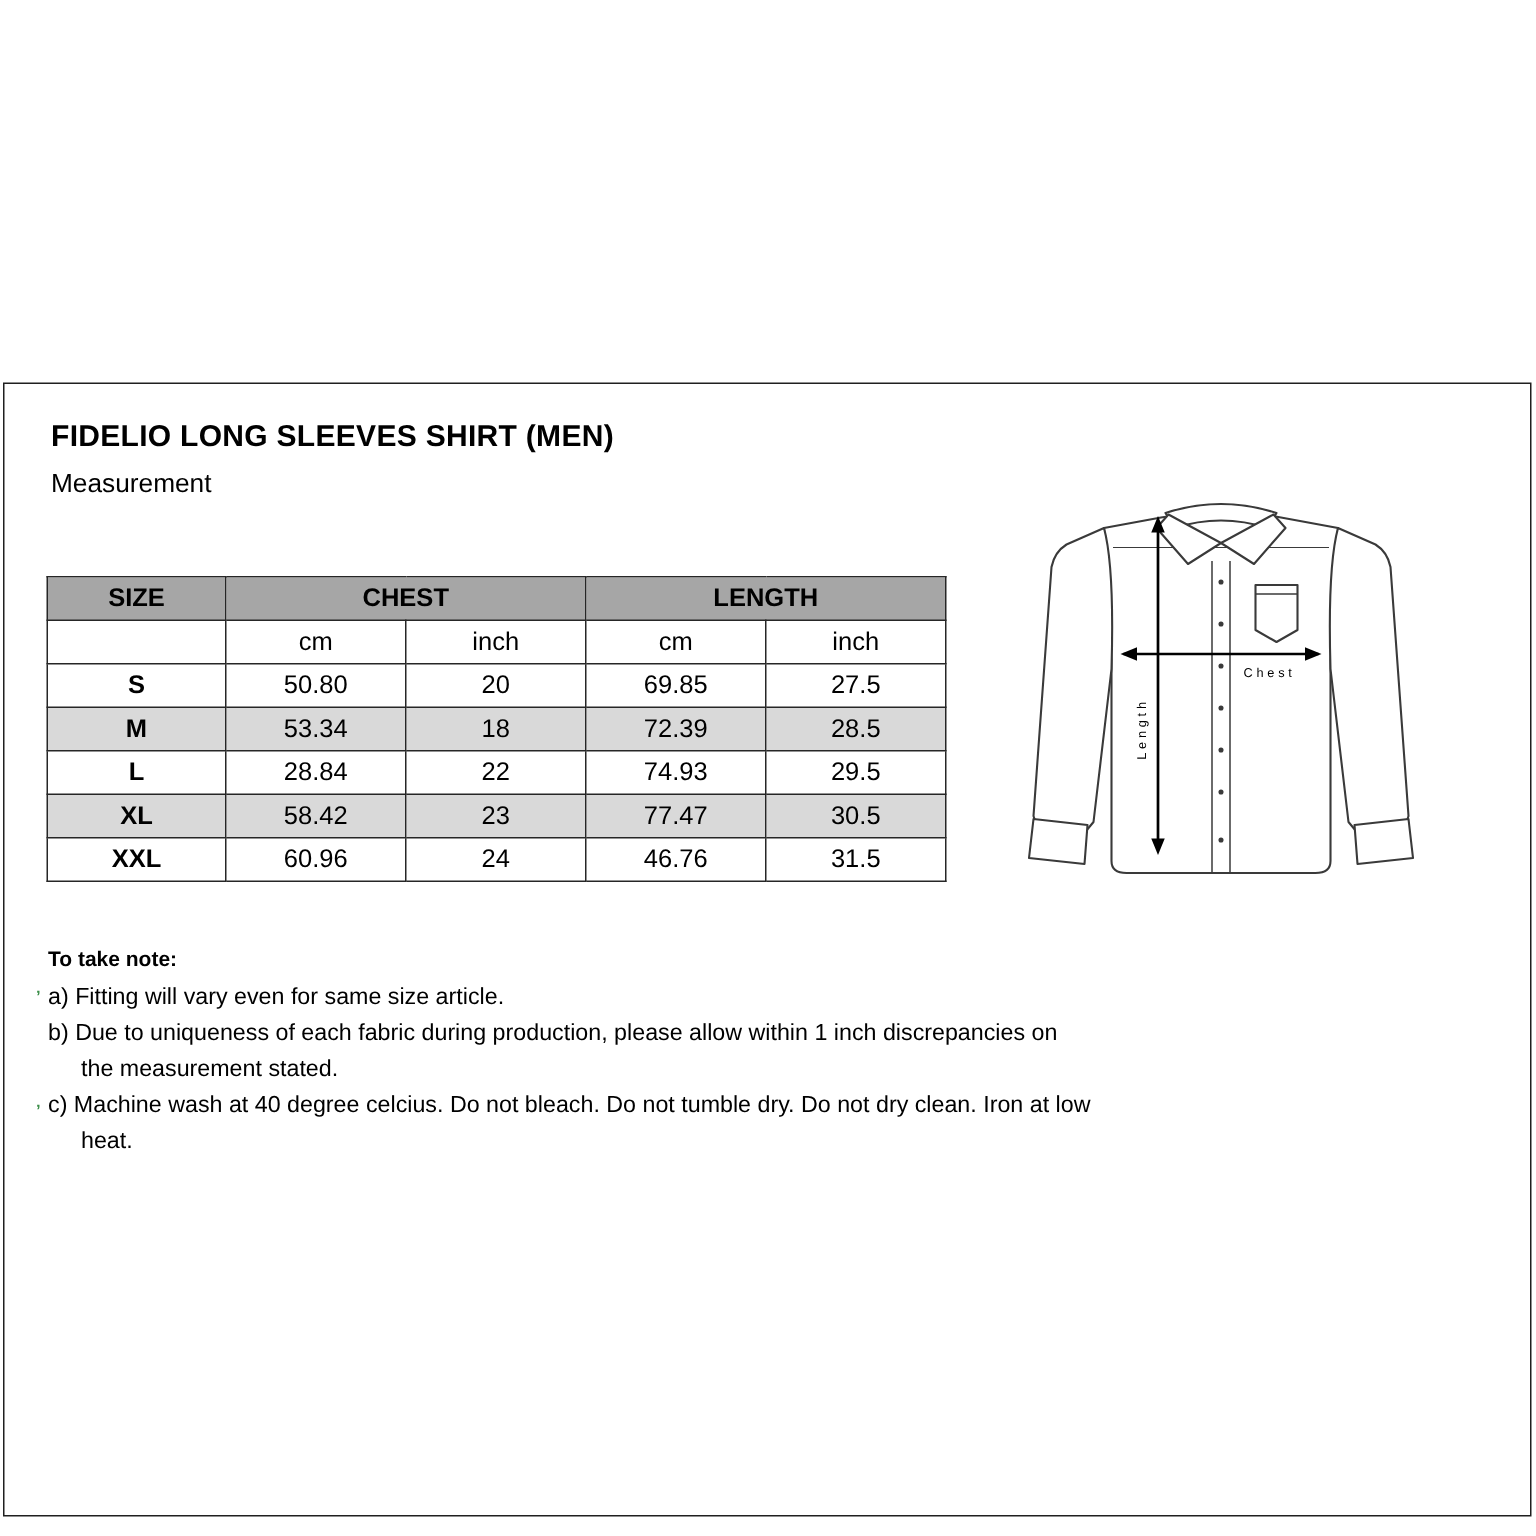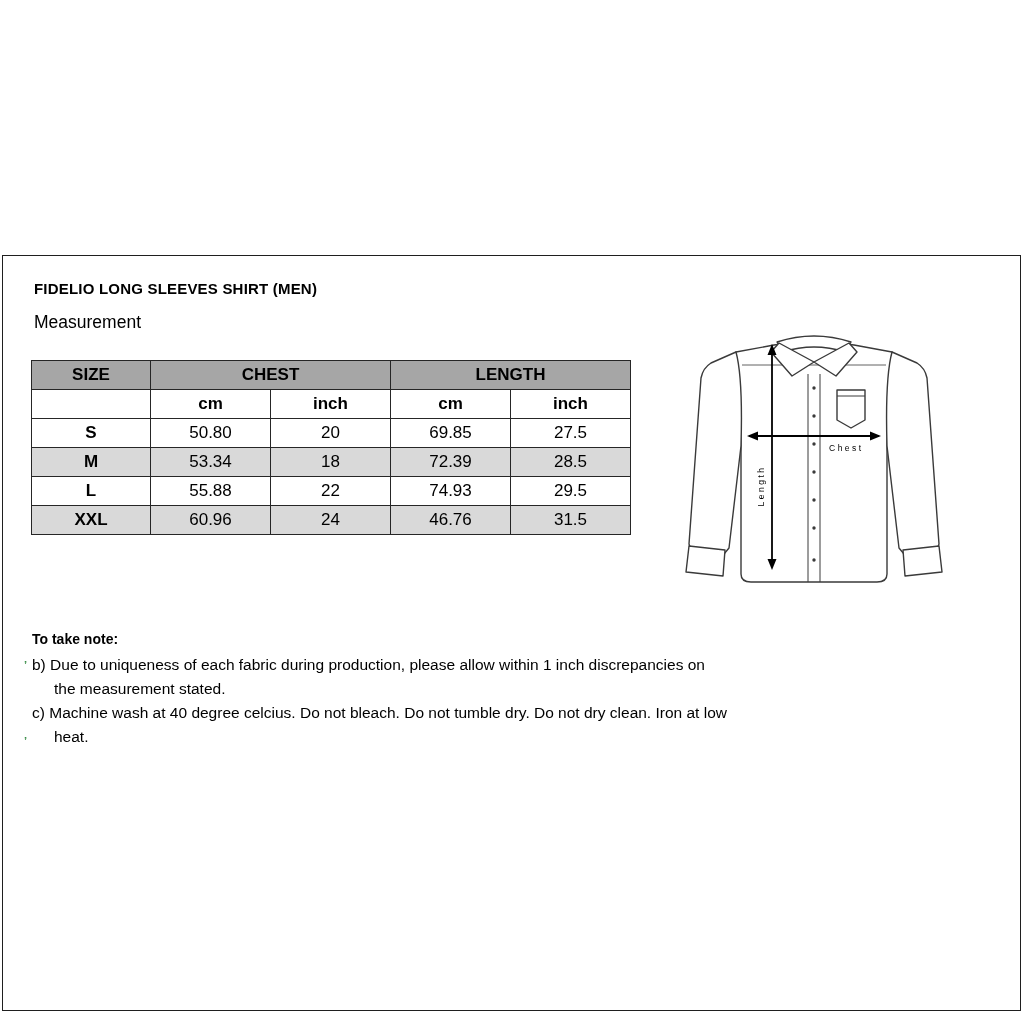--- a/index.html
+++ b/index.html
@@ -14,45 +14,45 @@
   }
   .frame {
     position: absolute;
     left: 2px; top: 255px;
     width: 1019px; height: 756px;
     border: 1px solid #1f1f1f;
     background: #fff;
   }
   .title {
     position: absolute; left: 31px; top: 24px;
-    font-size: 15px; font-weight: bold;
+    font-size: 20px; font-weight: bold;
     letter-spacing: 0.2px;
   }
   .subtitle {
     position: absolute; left: 31px; top: 56px;
     font-size: 17.5px;
   }
   table.size {
-    position: absolute; left: 28px; top: 104px;
+    position: absolute; left: 28px; top: 128px;
     border-collapse: collapse;
     table-layout: fixed;
   }
   table.size th, table.size td {
     border: 1px solid #262626;
     text-align: center;
     vertical-align: middle;
     font-size: 17px;
     padding: 0;
     height: 29px;
     overflow: hidden;
   }
   .c-size { width: 119px; }
   .c-num  { width: 120px; }
   tr.head1 th { background: #a6a6a6; font-weight: bold; font-size: 17px; }
-  tr.head2 td { background: #ffffff; font-weight: bold; }
+  tr.head2 td { background: #ffffff; font-weight: normal; }
   tbody tr { background: #ffffff; }
   tbody tr:nth-child(even) { background: #d9d9d9; }
   tbody td.size-col { font-weight: bold; }
   .notes {
     position: absolute; left: 29px; top: 370px;
   }
   .notes-heading {
     font-size: 14px; font-weight: bold;
     height: 27px; line-height: 27px;
   }
@@ -115,24 +115,31 @@
       </tr>
       <tr>
         <td class="size-col">M</td>
         <td>53.34</td>
         <td>18</td>
         <td>72.39</td>
         <td>28.5</td>
       </tr>
       <tr>
         <td class="size-col">L</td>
-        <td>55.88</td>
+        <td>28.84</td>
         <td>22</td>
         <td>74.93</td>
         <td>29.5</td>
+      </tr>
+      <tr>
+        <td class="size-col">XL</td>
+        <td>58.42</td>
+        <td>23</td>
+        <td>77.47</td>
+        <td>30.5</td>
       </tr>
       <tr>
         <td class="size-col">XXL</td>
         <td>60.96</td>
         <td>24</td>
         <td>46.76</td>
         <td>31.5</td>
       </tr>
     </tbody>
   </table>
@@ -182,20 +189,21 @@
     <g stroke="#000" stroke-width="1.8" fill="#000">
       <line x1="93" y1="30" x2="93" y2="248"></line>
       <path d="M93,26 L88.5,37 L97.5,37 Z" stroke-width="0"></path>
       <path d="M93,252 L88.5,241 L97.5,241 Z" stroke-width="0"></path>
     </g>
     <text x="85" y="168" font-size="8.5" letter-spacing="2.5" fill="#000" text-anchor="middle" transform="rotate(-90 85 168)">Length</text>
   </svg>
 
   <div class="notes">
     <div class="notes-heading">To take note:</div>
+    <div class="note-line">a) Fitting will vary even for same size article.</div>
     <div class="note-line">b) Due to uniqueness of each fabric during production, please allow within 1 inch discrepancies on</div>
     <div class="note-line indent">the measurement stated.</div>
     <div class="note-line">c) Machine wash at 40 degree celcius. Do not bleach. Do not tumble dry. Do not dry clean. Iron at low</div>
     <div class="note-line indent">heat.</div>
   </div>
 
   <span class="stray-mark m1">’</span>
   <span class="stray-mark m2">’</span>
 
 </div>

